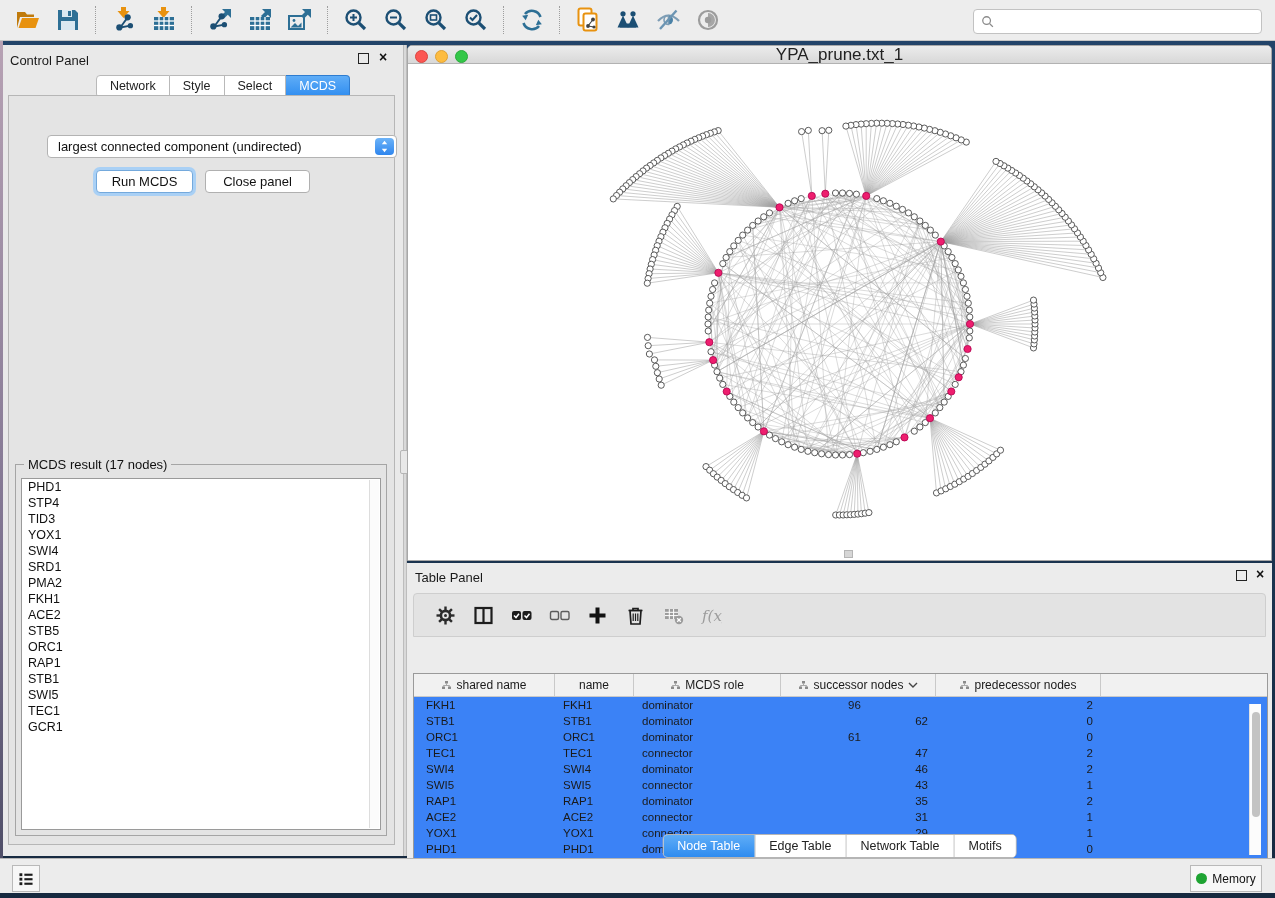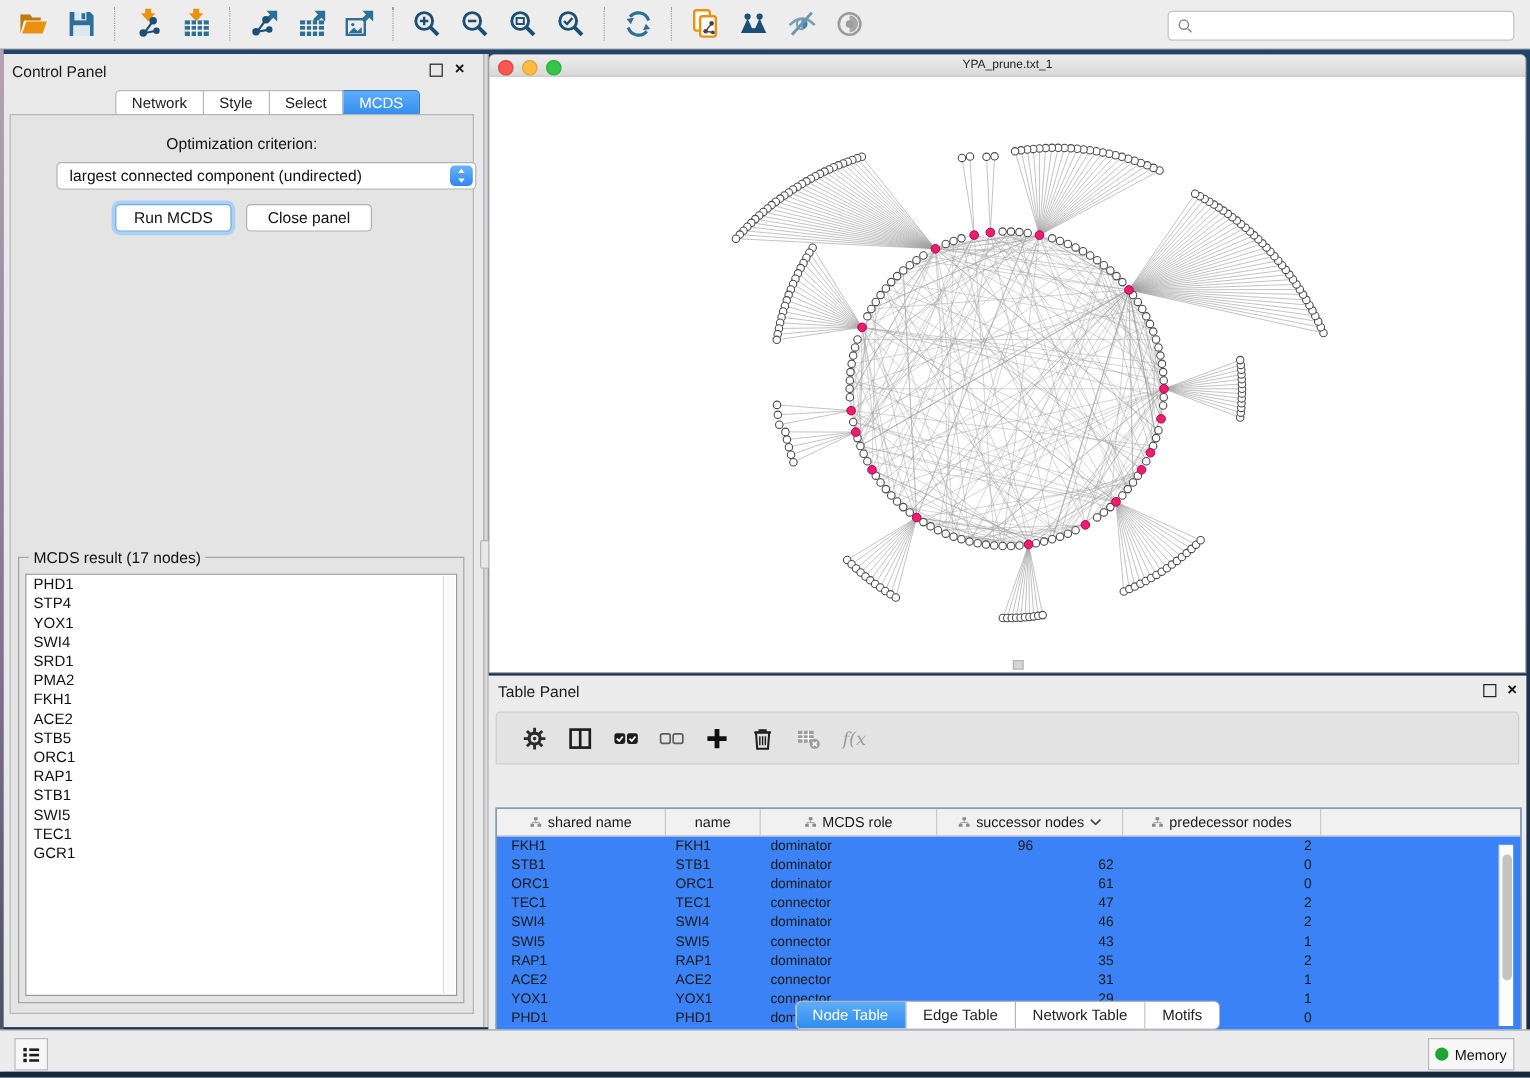--- a/index.html
+++ b/index.html
@@ -47,21 +47,21 @@
   #mcds-scroll{position:absolute;top:1px;right:1px;bottom:1px;width:9px;background:#fbfbfb;border-left:1px solid #ddd;}
   .mcds-item{font-size:12.5px;line-height:16px;padding-left:6px;color:#111;}
   
   #v-splitter{left:403px;top:45px;width:4px;height:811px;background:#d9d9d9;border-left:1px solid #bdbdbd;border-right:1px solid #bdbdbd;box-sizing:border-box;}
   #v-handle{left:400px;top:450px;width:10px;height:22px;background:#e8e8e8;border:1px solid #b5b5b5;border-radius:2px;}
   
   #network-panel{left:407px;top:45px;width:865px;height:516px;background:#fff;border:1px solid #a8a8a8;
                  border-radius:5px 5px 0 0;box-sizing:border-box;overflow:hidden;}
   #net-titlebar{height:17px;background:linear-gradient(180deg,#ececec,#d8d8d8);border-bottom:1px solid #b2b2b2;position:relative;}
   .traffic{position:absolute;top:3.5px;width:11px;height:11px;border-radius:50%;}
-  #net-title{text-align:center;font-size:10px;color:#222;line-height:17px;}
+  #net-title{text-align:center;font-size:17px;color:#222;line-height:17px;}
   #net-canvas{position:absolute;left:0;top:18px;width:863px;height:496px;background:#fff;}
   #net-grip{left:844px;top:550px;width:9px;height:8px;background:#d6d6d6;border:1px solid #b5b5b5;box-sizing:border-box;}
   
   #table-panel{left:407px;top:563px;width:865px;height:295px;background:#ececec;}
   #tp-toolbar{position:absolute;left:6px;top:30px;width:853px;height:44px;background:#e3e3e3;border:1px solid #cecece;
               border-radius:4px 4px 0 0;display:flex;align-items:center;box-sizing:border-box;padding-left:12px;}
   .tp-btn{width:30px;height:30px;margin:0 4px;display:flex;align-items:center;justify-content:center;cursor:pointer;}
   .tp-btn svg{width:21px;height:21px;}
   #node-table{position:absolute;left:6px;top:77px;width:855px;height:195px;background:#3b82f6;border:1px solid #9a9a9a;box-sizing:border-box;overflow:hidden;margin-top:33px;}
   #thead{display:flex;height:22px;background:#f1f1f1;border-bottom:1px solid #c9c9c9;}
@@ -261,41 +261,41 @@
     <span class="abs win-btn close-btn" style="left:376px;top:7px;">×</span>
 
     <div id="ctab-row">
         <div class="ctab">Network</div>
         <div class="ctab">Style</div>
         <div class="ctab">Select</div>
         <div class="ctab active">MCDS</div>
       </div>
 
     <div id="ctab-content" class="abs">
-      <div id="opt-label" class="abs">Optimization criterion:</div>
 
       <div id="criterion-select" class="abs">
         <span class="sel-text">largest connected component (undirected)</span>
         <span class="stepper">
           <svg viewBox="0 0 10 16" width="9" height="15">
             <path d="M5 1.5l3 4H2z" fill="#fff"></path>
               <path d="M5 14.5l3-4H2z" fill="#fff"></path>
           </svg>
         </span>
       </div>
 
       <div id="run-btn" class="btn abs">Run MCDS</div>
       <div id="close-panel-btn" class="btn abs">Close panel</div>
 
       <div id="mcds-fieldset" class="abs">
         <span id="mcds-legend">MCDS result (17 nodes)</span>
         <div id="mcds-list">
 
         <div class="mcds-item">PHD1</div>
             <div class="mcds-item">STP4</div>
+            <div class="mcds-item">TID3</div>
             <div class="mcds-item">YOX1</div>
             <div class="mcds-item">SWI4</div>
             <div class="mcds-item">SRD1</div>
             <div class="mcds-item">PMA2</div>
             <div class="mcds-item">FKH1</div>
             <div class="mcds-item">ACE2</div>
             <div class="mcds-item">STB5</div>
             <div class="mcds-item">ORC1</div>
             <div class="mcds-item">RAP1</div>
             <div class="mcds-item">STB1</div>
@@ -1152,21 +1152,21 @@
             <div class="td" style="width: 141px; text-align: left; padding: 0px 0px 0px 12px;">STB1</div>
             <div class="td" style="width: 79px; text-align: left; padding: 0px 0px 0px 8px;">STB1</div>
             <div class="td" style="width: 147px; text-align: left; padding: 0px 0px 0px 8px;">dominator</div>
             <div class="td" style="width: 155px; text-align: right; padding: 0px 8px 0px 0px;">62</div>
             <div class="td" style="width: 165px; text-align: right; padding: 0px 8px 0px 0px;">0</div>
           </div>
           <div class="trow">
             <div class="td" style="width: 141px; text-align: left; padding: 0px 0px 0px 12px;">ORC1</div>
             <div class="td" style="width: 79px; text-align: left; padding: 0px 0px 0px 8px;">ORC1</div>
             <div class="td" style="width: 147px; text-align: left; padding: 0px 0px 0px 8px;">dominator</div>
-            <div class="td" style="width: 155px; text-align: right; padding: 0px 8px 0px 0px;">61</div>
+            <div class="td" style="width: 155px; text-align: center; padding: 0px 8px 0px 0px;">61</div>
             <div class="td" style="width: 165px; text-align: right; padding: 0px 8px 0px 0px;">0</div>
           </div>
           <div class="trow">
             <div class="td" style="width: 141px; text-align: left; padding: 0px 0px 0px 12px;">TEC1</div>
             <div class="td" style="width: 79px; text-align: left; padding: 0px 0px 0px 8px;">TEC1</div>
             <div class="td" style="width: 147px; text-align: left; padding: 0px 0px 0px 8px;">connector</div>
             <div class="td" style="width: 155px; text-align: right; padding: 0px 8px 0px 0px;">47</div>
             <div class="td" style="width: 165px; text-align: right; padding: 0px 8px 0px 0px;">2</div>
           </div>
           <div class="trow">

